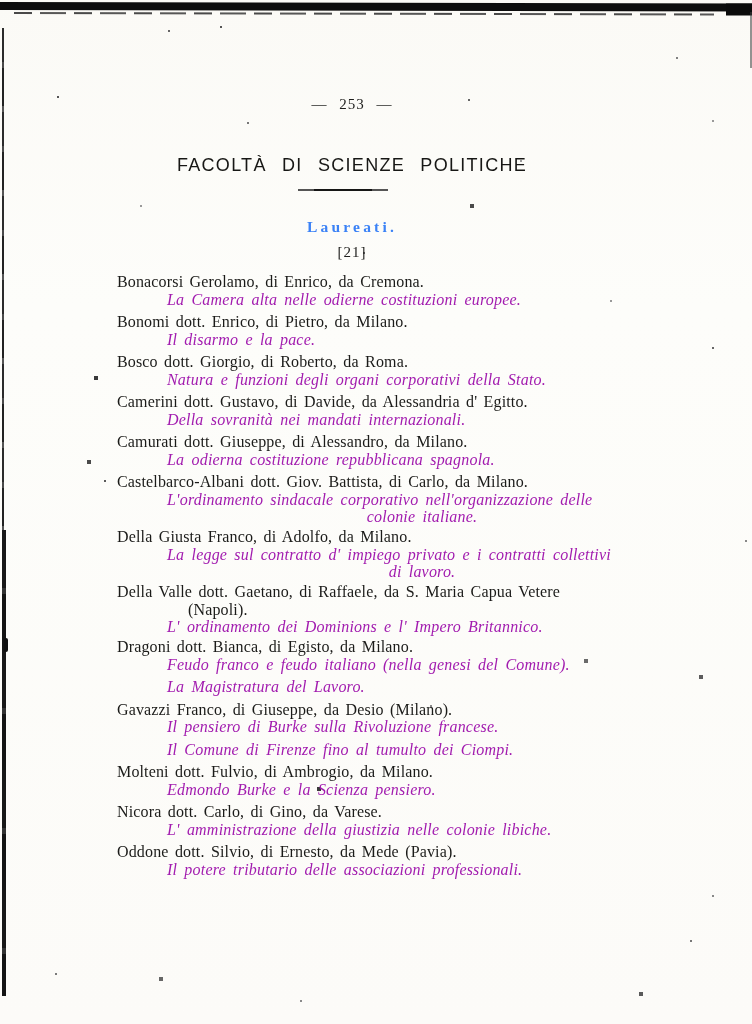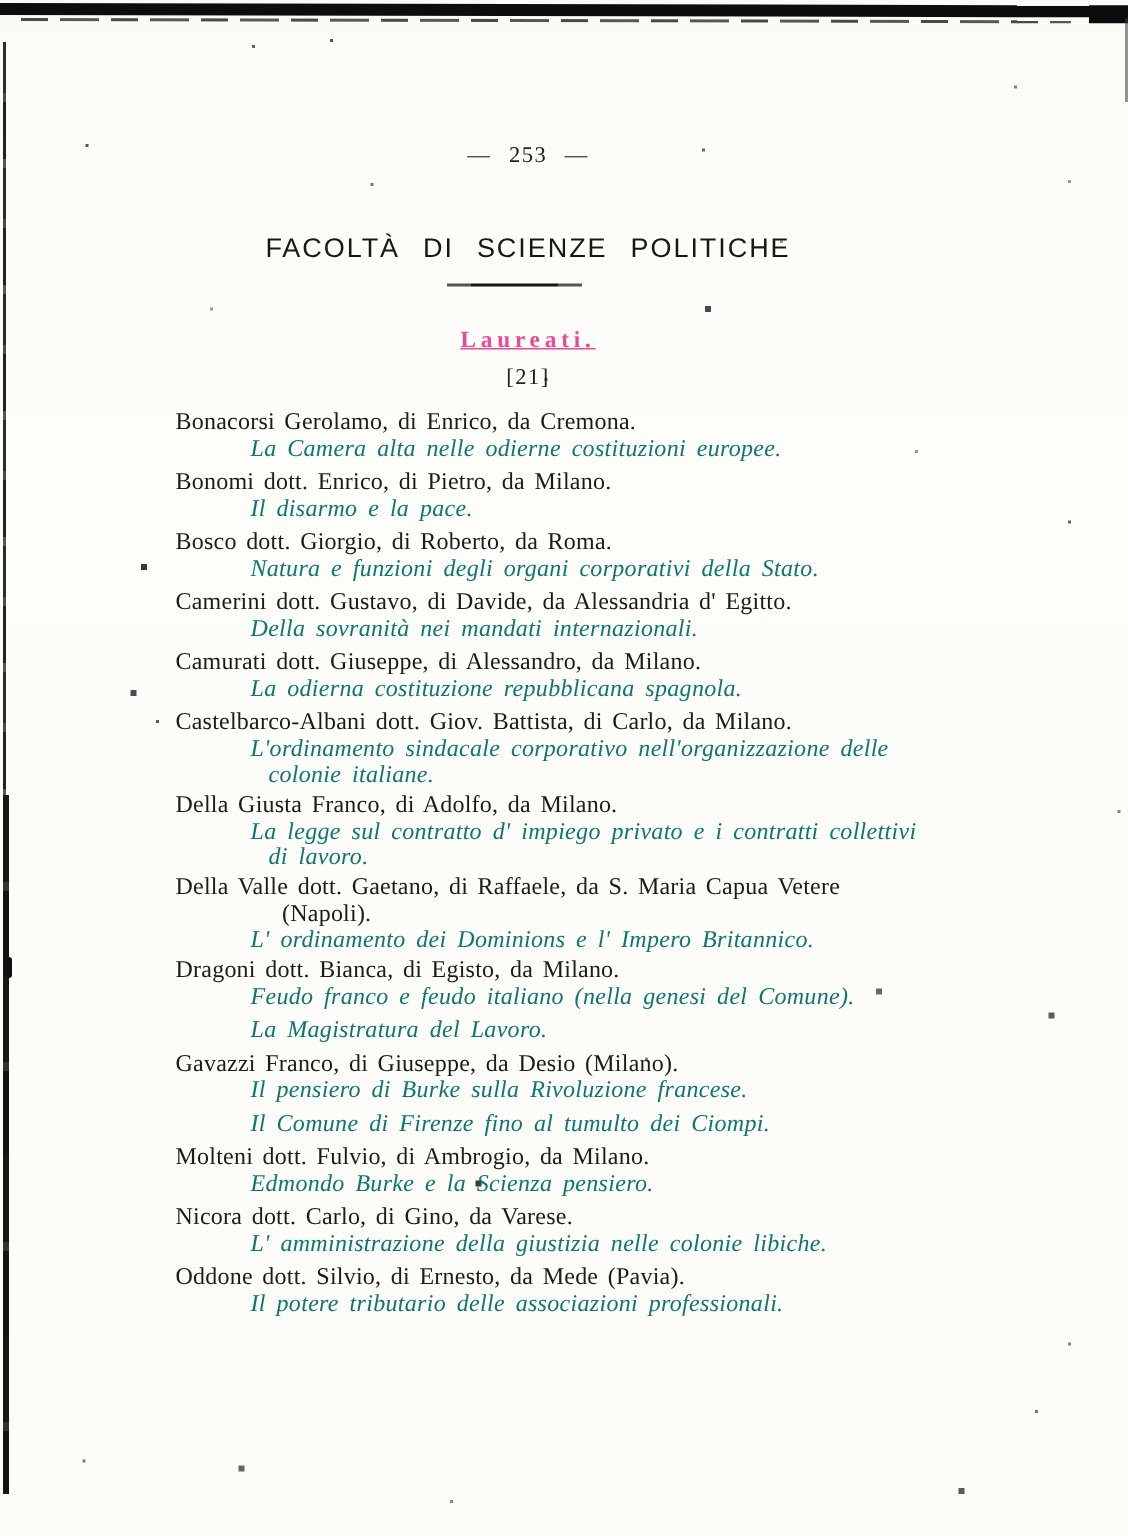--- a/index.html
+++ b/index.html
@@ -82,22 +82,21 @@
   }
   .title-divider {
     position: absolute; top: 189px; left: 298px;
     width: 90px; height: 2px;
     background: linear-gradient(90deg, #555 0 18%, #161616 18% 82%, #555 82% 100%);
   }
   .section-heading {
     top: 218px; margin: 0;
     font-size: 15.5px; font-weight: 700;
     letter-spacing: 3.2px; word-spacing: 2px;
-    color: #ec4899;
-    text-decoration: underline;
+    color: #3b82f6;
   }
   .count-label {
     top: 244px; font-size: 15px; letter-spacing: 1px;
   }
 
   
   .entries {
     position: absolute; top: 273px; left: 117px; width: 548px;
     font-size: 16px; line-height: 17.5px;
   }
@@ -105,23 +104,23 @@
   .entry.lines-3 { margin-bottom: 2.5px; }
   .name-line {
     letter-spacing: 0.15px; word-spacing: 2.2px;
     color: #1b1b19;
   }
   .name-line.cont { padding-left: 71px; }
   .thesis-line {
     font-style: italic;
     padding-left: 50px;
     letter-spacing: 0.2px; word-spacing: 3px;
-    color: #0f766e;
-  }
-  .thesis-line.cont { padding-left: 62px; }
+    color: #a21caf;
+  }
+  .thesis-line.cont { padding-left: 62px; text-align: center; }
 </style>
 </head>
 <body>
 
 <div class="page">
 
   <div class="top-band"></div>
   <div class="left-line-upper"></div>
   <div class="left-line-lower"></div>
   <div class="right-sliver"></div>

